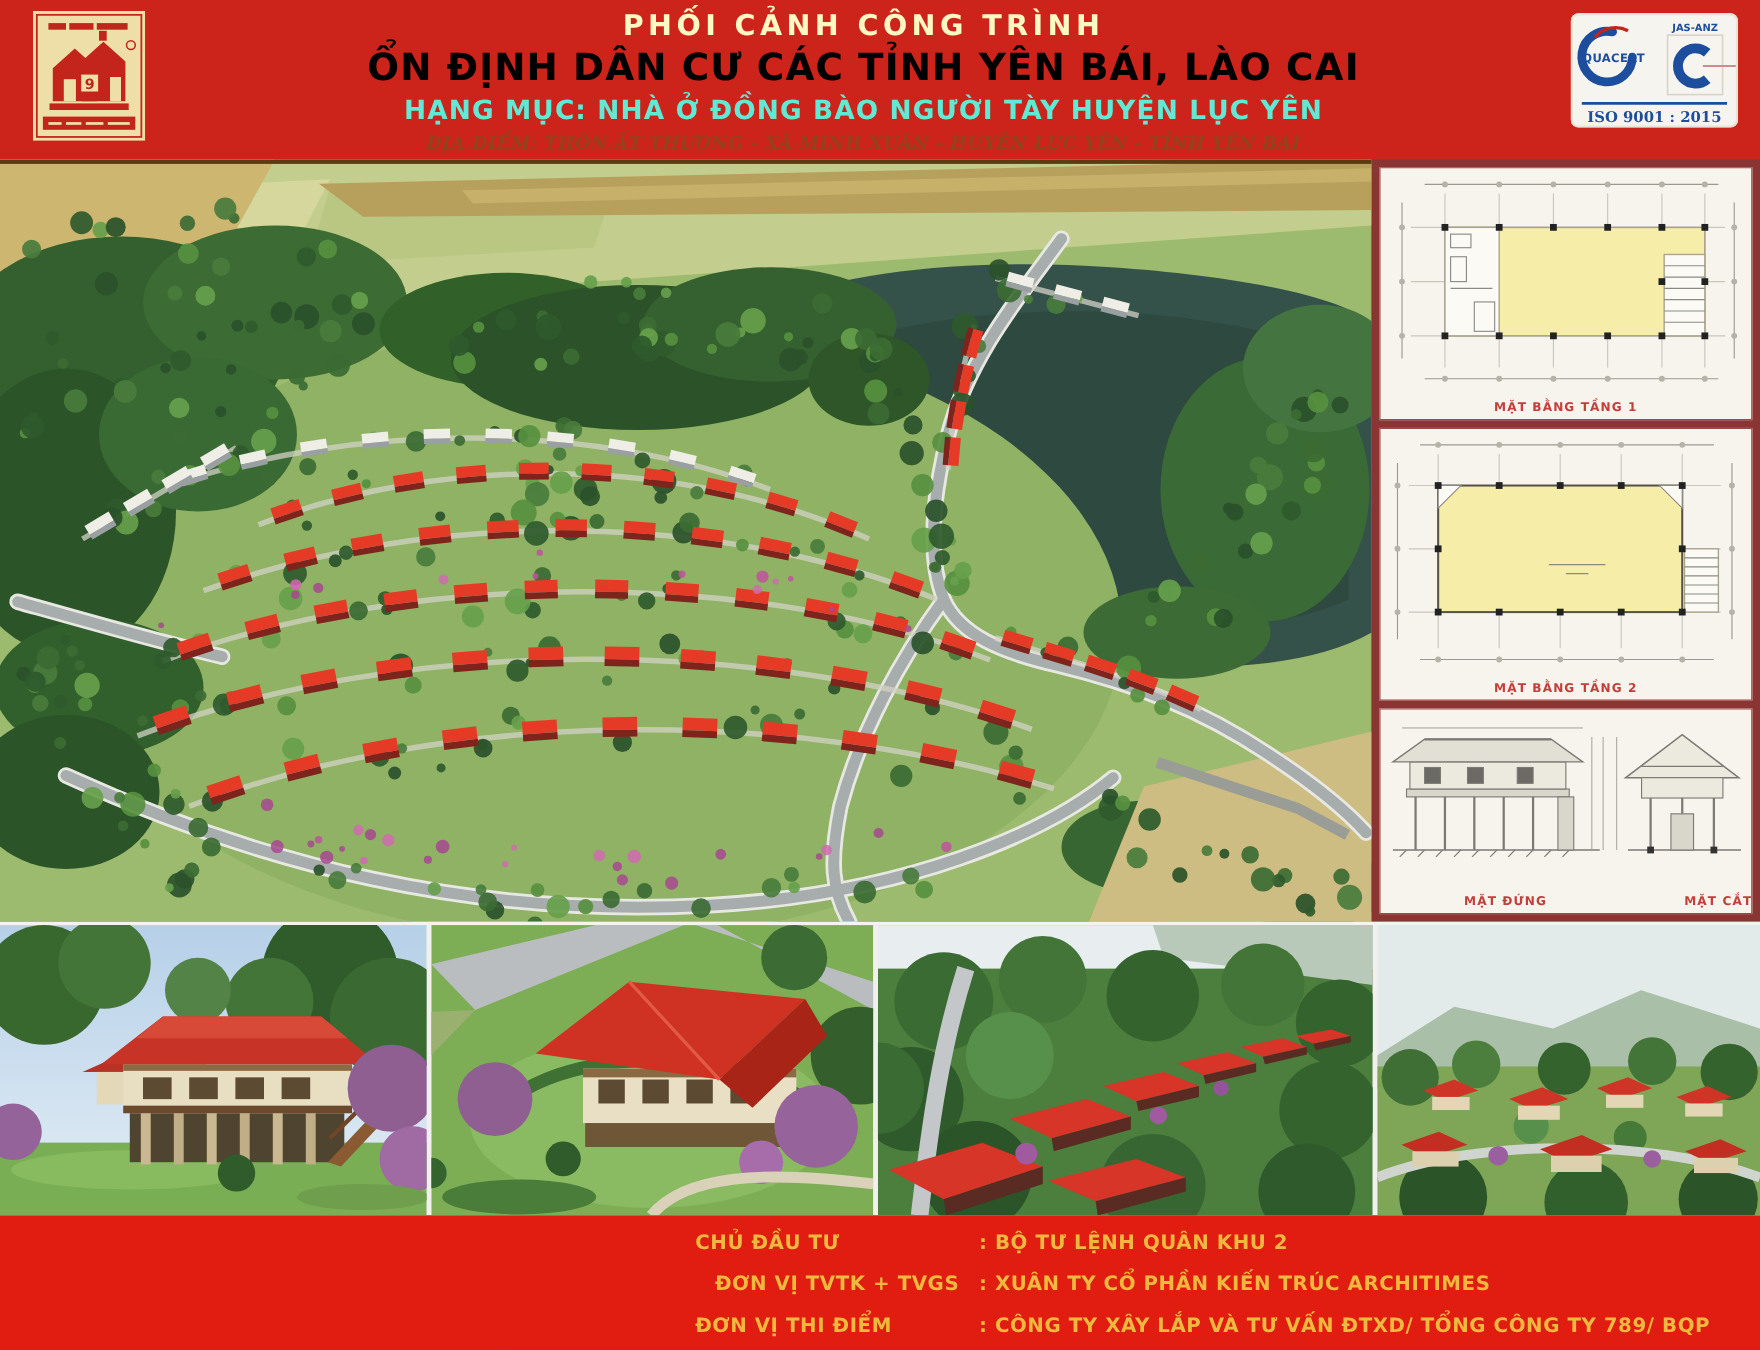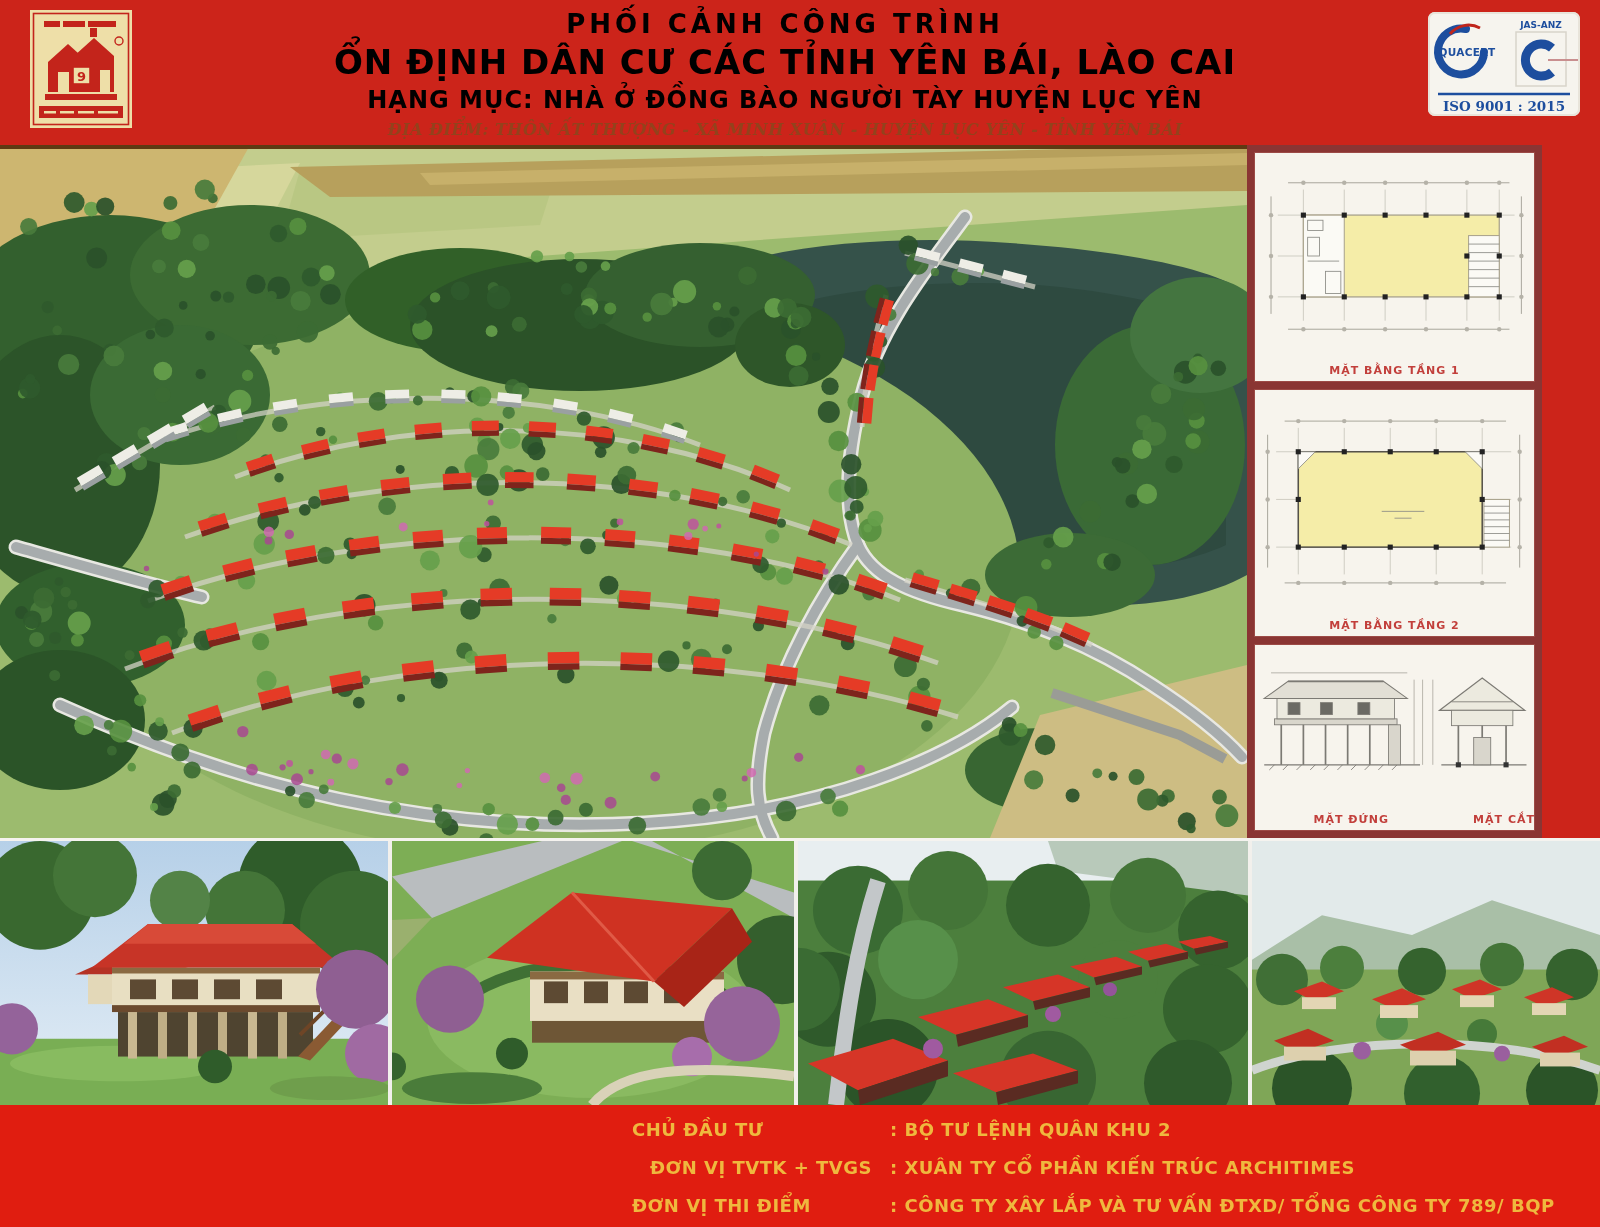--- a/index.html
+++ b/index.html
@@ -2,32 +2,32 @@
 <html><head>
 <meta charset="utf-8">
 <style>
   html,body{margin:0;padding:0;background:#555;}
   .poster{position:relative;width:1600px;height:1227px;background:#cc241a;overflow:hidden;
           font-family:"DejaVu Sans",sans-serif;}
   
   .header{position:absolute;left:0;top:0;width:1600px;height:145px;background:#cc241a;}
   .logo-box{position:absolute;left:30px;top:10px;width:102px;height:118px;}
   .titles{position:absolute;left:150px;top:0;width:1270px;text-align:center;}
-  .t1{margin-top:9px;font-size:26px;font-weight:bold;letter-spacing:4px;color:#000000;}
+  .t1{margin-top:9px;font-size:26px;font-weight:bold;letter-spacing:4px;color:#fef9c3;}
   .t2{margin-top:3px;font-size:34px;font-weight:bold;letter-spacing:1px;color:#000000;}
-  .t3{margin-top:4px;font-size:24px;font-weight:bold;letter-spacing:1px;color:#000000;}
+  .t3{margin-top:4px;font-size:24px;font-weight:bold;letter-spacing:1px;color:#5eead4;}
   .loc{margin-top:6px;font-size:16px;font-style:italic;font-weight:bold;
        font-family:"DejaVu Serif",serif;color:#93421c;letter-spacing:.5px;}
   .cert-box{position:absolute;right:20px;top:12px;width:152px;height:104px;background:#f6f4ee;
             border-radius:7px;box-shadow:0 0 0 2px #e8e4da inset;}
   
   .main-render{position:absolute;left:0;top:145px;width:1247px;height:693px;}
   .main-render svg{display:block;width:100%;height:100%;}
   
-  .sidebar{position:absolute;left:1247px;top:145px;width:295px;height:693px;background:#8a3533;
+  .sidebar{position:absolute;left:1247px;top:145px;width:353px;height:693px;background:#8a3533;
            box-sizing:border-box;padding:7px;display:flex;flex-direction:column;gap:7px;}
   .panel{background:#f7f4ed;position:relative;box-shadow:0 0 0 1px #9c4a46 inset;}
   .panel svg{display:block;width:100%;height:calc(100% - 22px);}
   .panel .cap{position:absolute;bottom:5px;left:0;width:100%;text-align:center;
               font-size:11px;font-weight:bold;color:#c23f3b;letter-spacing:1px;}
   .panel .cap2l{left:0;width:60%;padding-left:13px;}
   .panel .cap2r{left:62%;width:38%;text-align:right;}
   .p1{height:230px;} .p2{height:248px;} .p3{flex:1;}
   
   .photos{position:absolute;left:0;top:838px;width:1600px;height:267px;background:#f2f0ec;

